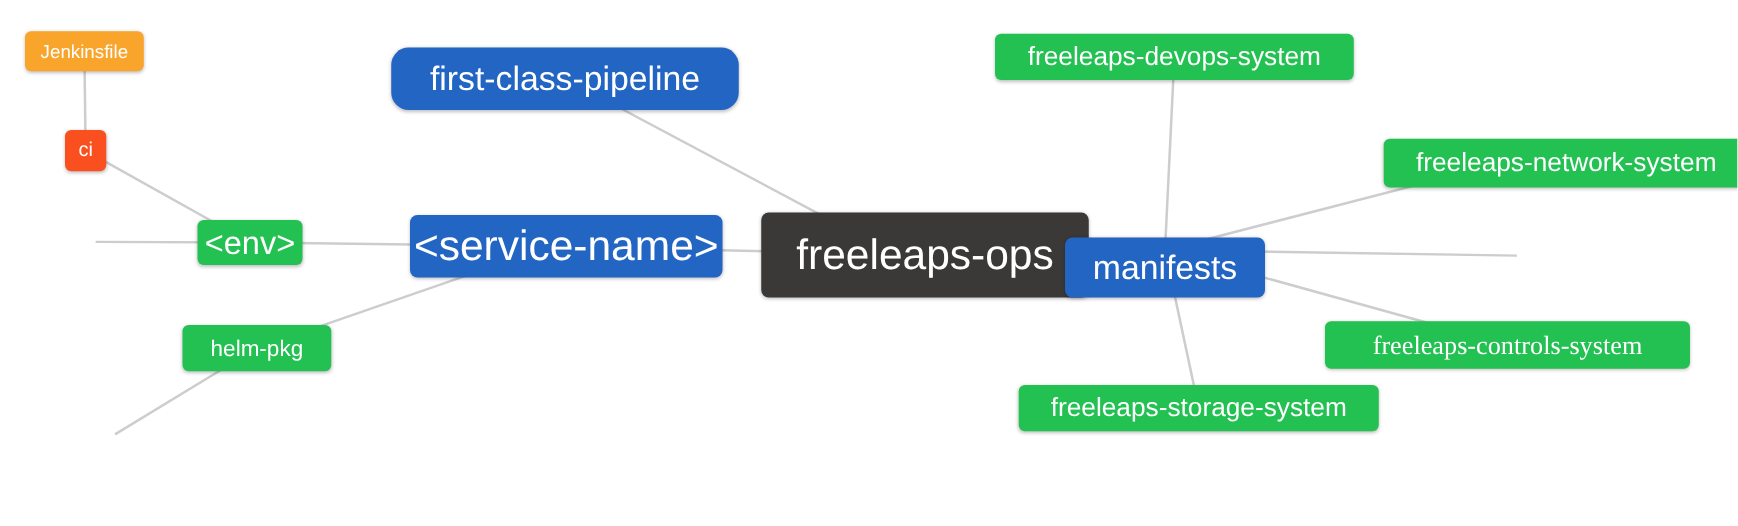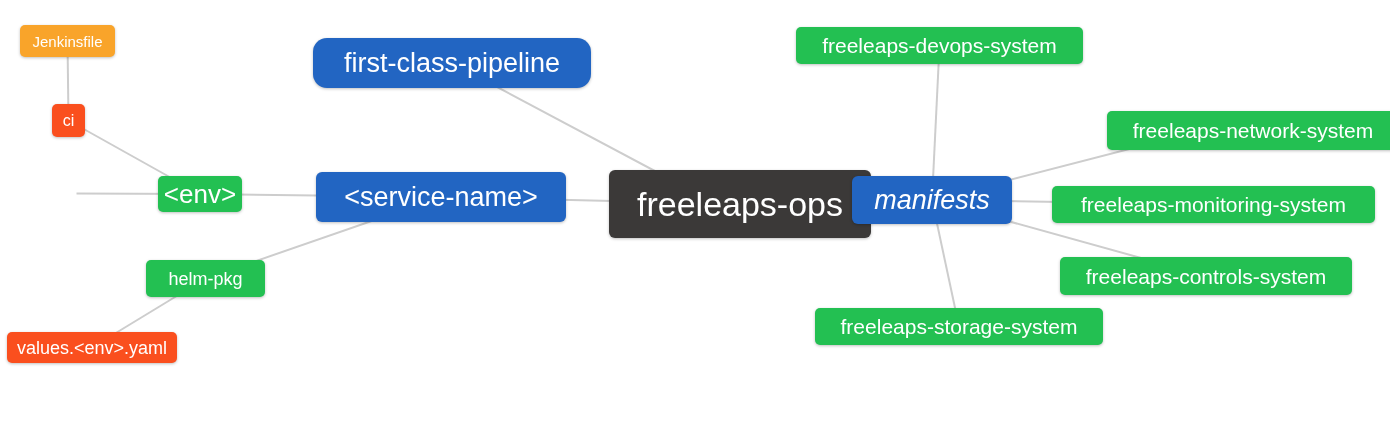--- a/index.html
+++ b/index.html
@@ -47,27 +47,27 @@
   .c-dark   { background: #3b3938; margin-left: 24px; }
 
   
   .n-jenkinsfile        { left: 20px;   top: 25px;  width: 95px;  height: 32px; font-size: 15px; }
   .n-ci                 { left: 52px;   top: 104px; width: 33px;  height: 33px; font-size: 16px; }
   .n-argo-app           { left: 31px;   top: 177px; width: 91px;  height: 33px; font-size: 19px; }
   .n-env                { left: 158px;  top: 176px; width: 84px;  height: 36px; font-size: 26px; }
   .n-helm-pkg           { left: 146px;  top: 260px; width: 119px; height: 37px; font-size: 18px; }
   .n-values-env-yaml    { left: 7px;    top: 332px; width: 170px; height: 31px; font-size: 18px; }
   .n-first-class-pipeline { left: 313px; top: 38px;  width: 278px; height: 50px; font-size: 27px; border-radius: 14px; }
-  .n-service-name       { left: 316px;  top: 172px; width: 250px; height: 50px; font-size: 27px; border-radius: 6px; }
+  .n-service-name       { left: 328px;  top: 172px; width: 250px; height: 50px; font-size: 34px; border-radius: 6px; }
   .n-freeleaps-ops      { left: 585px;  top: 170px; width: 262px; height: 68px; font-size: 34px; border-radius: 6px; }
-  .n-manifests          { left: 852px;  top: 176px; width: 160px; height: 48px; font-size: 27px; border-radius: 6px; font-style: italic; }
+  .n-manifests          { left: 852px;  top: 190px; width: 160px; height: 48px; font-size: 27px; border-radius: 6px; }
   .n-devops-system      { left: 796px;  top: 27px;  width: 287px; height: 37px; font-size: 21px; }
   .n-network-system     { left: 1107px; top: 111px; width: 292px; height: 39px; font-size: 21px; }
   .n-monitoring-system  { left: 1052px; top: 186px; width: 323px; height: 37px; font-size: 21px; }
-  .n-controls-system    { left: 1060px; top: 257px; width: 292px; height: 38px; font-size: 21px; }
+  .n-controls-system    { left: 1060px; top: 257px; width: 292px; height: 38px; font-size: 21px; font-family: Liberation Serif, serif; }
   .n-storage-system     { left: 815px;  top: 308px; width: 288px; height: 37px; font-size: 21px; }
 </style>
 </head>
 <body>
 
 <div class="canvas">
 
   <svg class="edge-layer" viewBox="0 0 1390 421" xmlns="http://www.w3.org/2000/svg">
     <line x1="67.5" y1="41" x2="68.5" y2="120.5"></line>
     <line x1="68.5" y1="120.5" x2="200" y2="194"></line>
@@ -82,24 +82,22 @@
     <line x1="932" y1="200" x2="1201" y2="130.5"></line>
     <line x1="932" y1="200" x2="1213.5" y2="204.5"></line>
     <line x1="932" y1="200" x2="1206" y2="276"></line>
     <line x1="932" y1="200" x2="959" y2="326.5"></line>
   </svg>
 
   <div class="node c-orange n-jenkinsfile">Jenkinsfile</div>
   <div class="node c-red    n-ci">ci</div>
   <div class="node c-green  n-env">&lt;env&gt;</div>
   <div class="node c-green  n-helm-pkg">helm-pkg</div>
-  <div class="node c-red    n-values-env-yaml">values.&lt;env&gt;.yaml</div>
   <div class="node c-blue   n-first-class-pipeline">first-class-pipeline</div>
   <div class="node c-blue   n-service-name">&lt;service-name&gt;</div>
   <div class="node c-dark   n-freeleaps-ops">freeleaps-ops</div>
   <div class="node c-blue   n-manifests">manifests</div>
   <div class="node c-green  n-devops-system">freeleaps-devops-system</div>
   <div class="node c-green  n-network-system">freeleaps-network-system</div>
-  <div class="node c-green  n-monitoring-system">freeleaps-monitoring-system</div>
   <div class="node c-green  n-controls-system">freeleaps-controls-system</div>
   <div class="node c-green  n-storage-system">freeleaps-storage-system</div>
 
 </div>
 
 </body></html>

